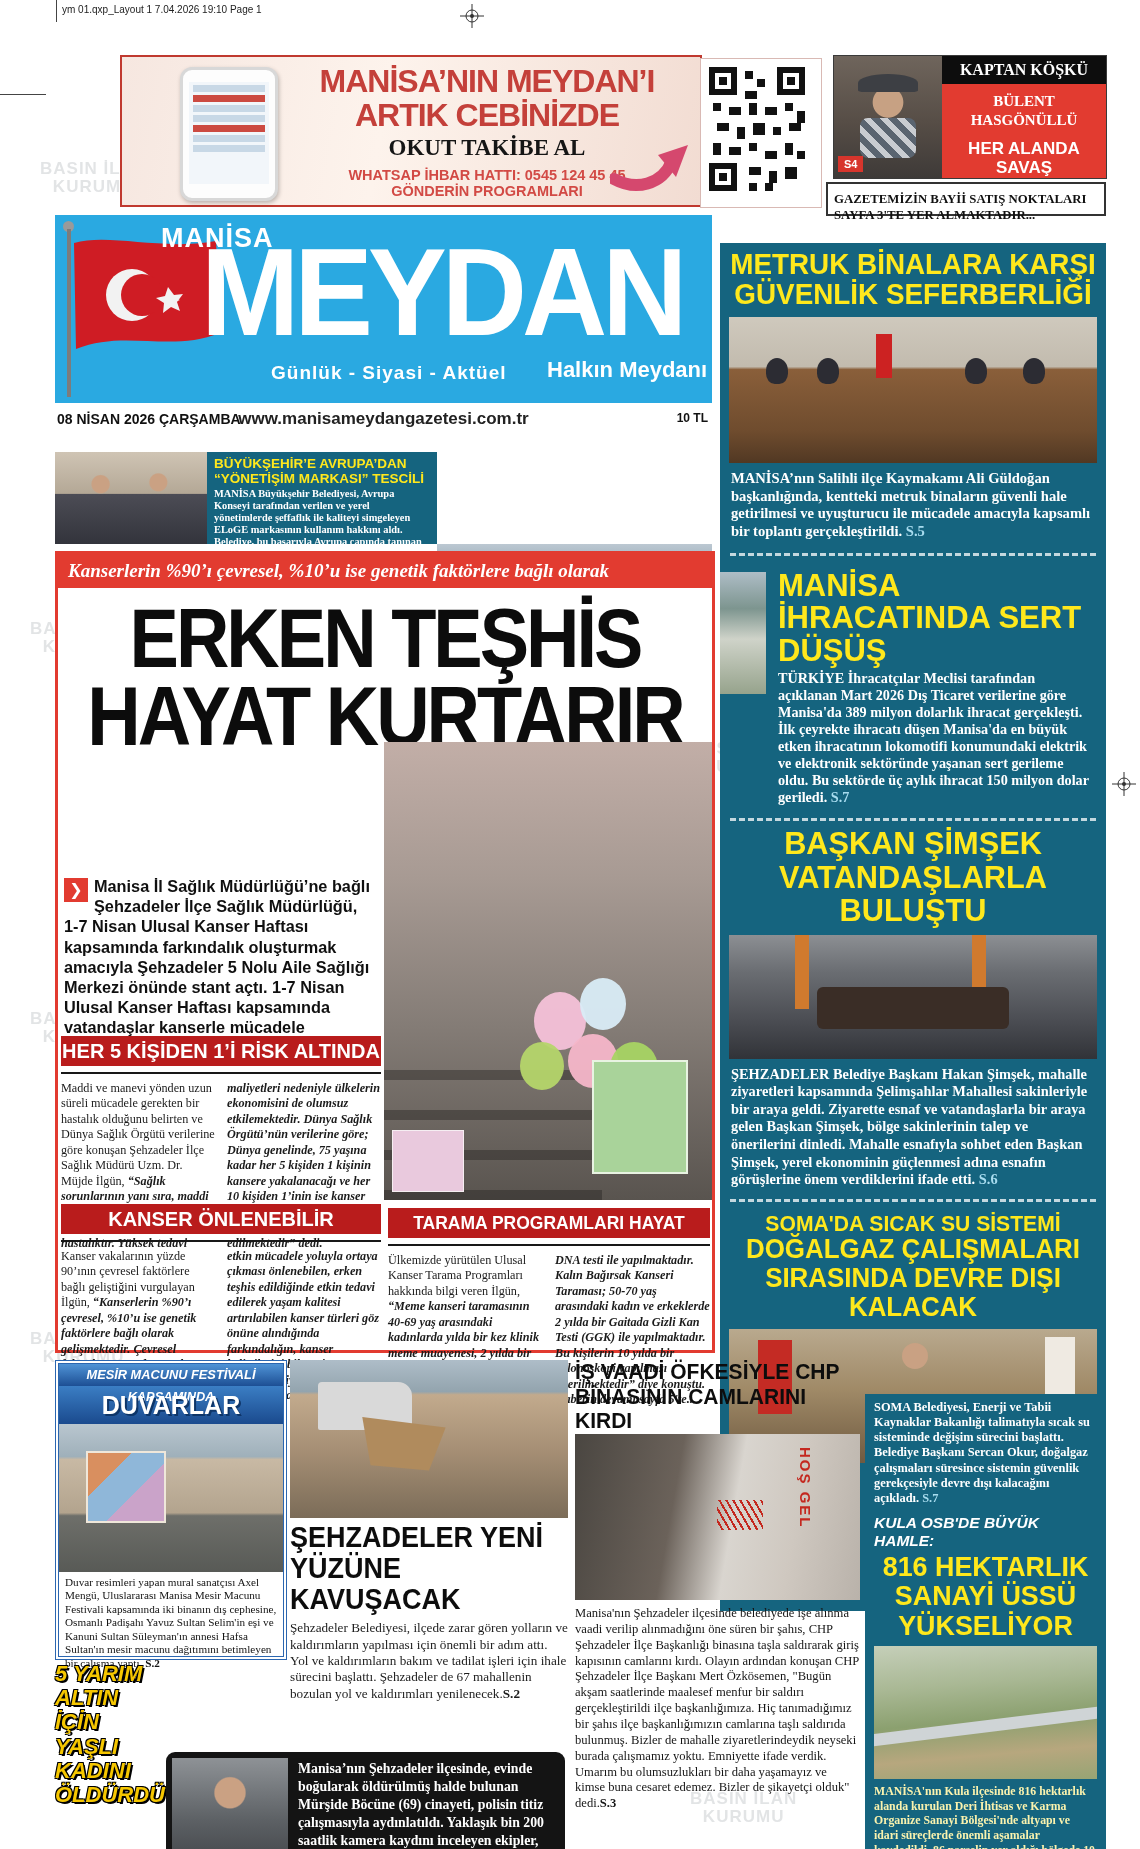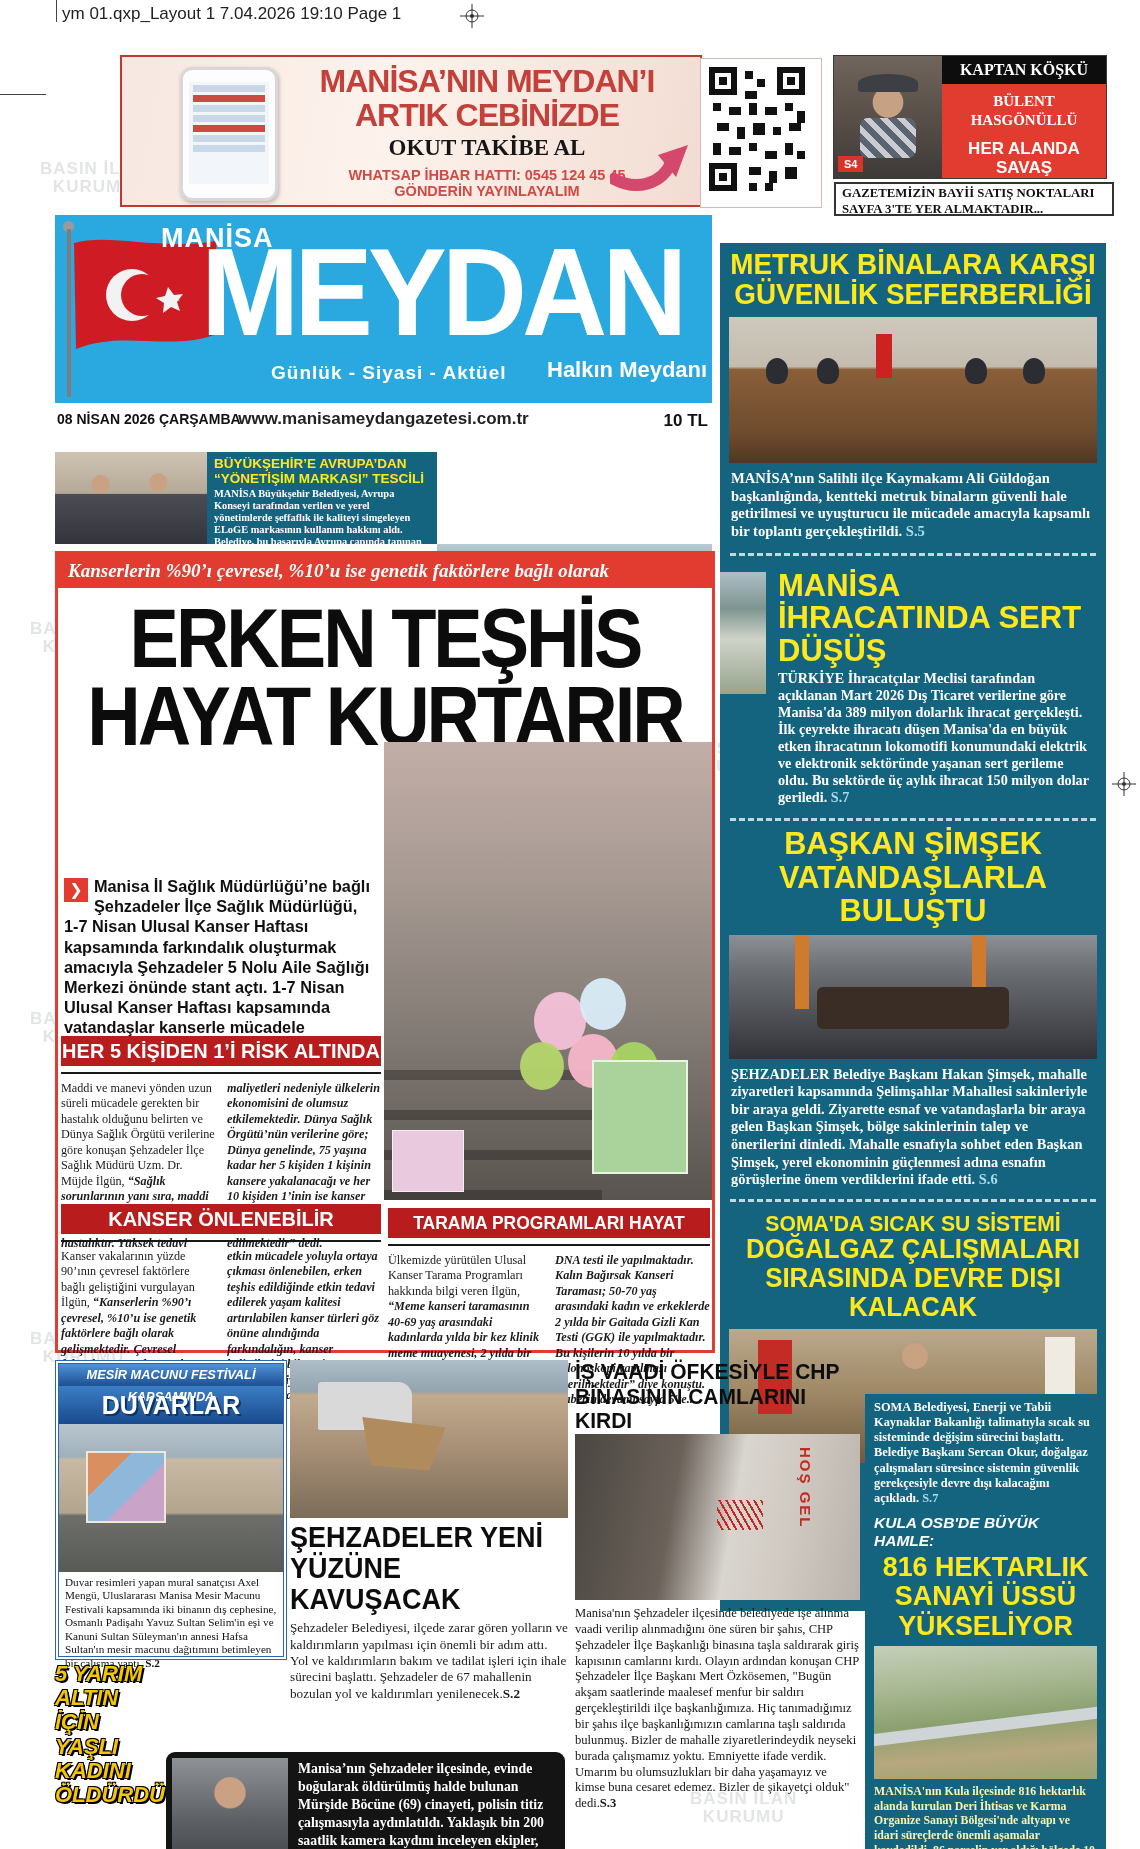--- a/index.html
+++ b/index.html
@@ -1,20 +1,20 @@
 <!DOCTYPE html>
 <html lang="tr"><head>
 <meta charset="utf-8">
 <style>
   html,body{margin:0;padding:0;background:#e9e9e9;}
   #page{position:relative;width:1140px;height:1849px;background:#ffffff;margin:0 auto;
     font-family:"Liberation Sans","DejaVu Sans",sans-serif;overflow:hidden;color:#111;}
   .abs{position:absolute;}
   
-  .slug{left:62px;top:4px;font-size:17px;color:#222;}
+  .slug{left:62px;top:4px;font-size:10px;color:#222;}
   .tickv{left:56px;top:0;width:1px;height:22px;background:#444;}
   .tickh{left:0;top:94px;width:46px;height:1px;background:#444;}
   .reg{width:24px;height:24px;}
   .reg svg{display:block;}
   
   .wm{position:absolute;color:#9aa0a6;opacity:.28;font-weight:800;font-size:17px;
       line-height:1.05;text-align:center;letter-spacing:1px;pointer-events:none;}
   
   .banner{left:120px;top:55px;width:578px;height:148px;border:2px solid #c0392f;
     background:linear-gradient(100deg,#f6e7e0 0%,#fdf3ec 45%,#f2dcd2 100%);}
@@ -43,36 +43,36 @@
      font-size:11px;padding:2px 6px;}
   .kright{flex:1;display:flex;flex-direction:column;}
   .ktitle{background:#0d0d0d;color:#fff;text-align:center;font-family:"Liberation Serif",serif;
      font-weight:800;font-size:16px;line-height:28px;height:28px;}
   .kbody{flex:1;background:#e23b30;color:#fff;text-align:center;padding-top:8px;}
   .kname{font-family:"Liberation Serif",serif;font-weight:800;font-size:15px;line-height:1.25;}
   .khead{font-weight:900;font-size:17px;line-height:1.15;margin-top:9px;}
   
   .dealer{left:826px;top:182px;width:280px;height:34px;border:2px solid #333;background:#fff;
      font-family:"Liberation Serif",serif;font-weight:800;font-size:12.8px;line-height:1.25;
-     padding:2px 6px;box-sizing:border-box;margin-left:8px;}
+     padding:8px 6px;box-sizing:border-box;}
   
   .mast{left:55px;top:215px;width:657px;height:188px;background:#2aa9e1;overflow:hidden;}
   .pole{position:absolute;left:12px;top:14px;width:4px;height:168px;background:#7c7c7c;}
   .poleball{position:absolute;left:8px;top:6px;width:11px;height:11px;border-radius:50%;background:#9a9a9a;}
   .flag{position:absolute;left:15px;top:22px;}
   .mcity{position:absolute;left:106px;top:8px;color:#fff;font-weight:800;font-size:27px;letter-spacing:1px;}
   .mword{position:absolute;left:146px;top:14px;width:505px;color:#fff;font-weight:900;font-size:118px;
      letter-spacing:-5px;line-height:1;transform:scaleY(1.06);transform-origin:top left;}
   .mtag{position:absolute;left:216px;top:147px;color:#fff;font-weight:700;font-size:19px;letter-spacing:1px;}
   .mslogan{position:absolute;left:492px;top:142px;color:#fff;font-weight:800;font-size:22px;}
   
   .dateline{left:55px;top:407px;width:657px;height:26px;}
   .dl-date{position:absolute;left:2px;top:4px;font-weight:800;font-size:14px;}
   .dl-web{position:absolute;left:0;right:0;top:2px;text-align:center;font-weight:700;font-size:17px;color:#222;}
-  .dl-price{position:absolute;right:4px;top:4px;font-weight:700;font-size:17px;}
+  .dl-price{position:absolute;right:4px;top:4px;font-weight:700;font-size:12px;}
   
   .teal{background:#15647f;color:#fff;}
   .yhead{color:#ffe81c;font-weight:900;text-align:center;line-height:1.05;transform:scaleX(.96);transform-origin:center;}
   .tbody{font-family:"Liberation Serif",serif;font-weight:800;color:#fff;}
   .pref{color:#a8dcef;font-weight:800;}
   .sepdash{border-top:3px dashed rgba(255,255,255,.75);margin:6px 10px;}
   .photo{position:relative;overflow:hidden;}
   
   .pheloge{left:55px;top:452px;width:152px;height:92px;background:
      radial-gradient(circle at 30% 35%,#caa183 7%,transparent 8%),
@@ -227,21 +227,21 @@
           <i class="red"></i>
           <i></i>
           <i></i>
         </div>
     </div>
     <div class="bannertxt">
       <div class="bl1">MANİSA’NIN MEYDAN’I</div>
       <div class="bl1">ARTIK CEBİNİZDE</div>
       <div class="bl3">OKUT TAKİBE AL</div>
       <div class="bl4">WHATSAP İHBAR HATTI: 0545 124 45 45</div>
-      <div class="bl5">GÖNDERİN YAYINLAYALIM</div>
+      <div class="bl5">GÖNDERİN PROGRAMLARI</div>
     </div>
     <div class="arrow">
       <svg width="86" height="66" viewBox="0 0 86 66">
           <path d="M4 52 C 26 64, 52 58, 62 34" fill="none" stroke="#d5486e" stroke-width="12" stroke-linecap="round"></path>
           <path d="M48 28 L 78 18 L 66 50 Z" fill="#d5486e"></path>
         </svg>
     </div>
   </div>
 
   <div class="abs qr">

